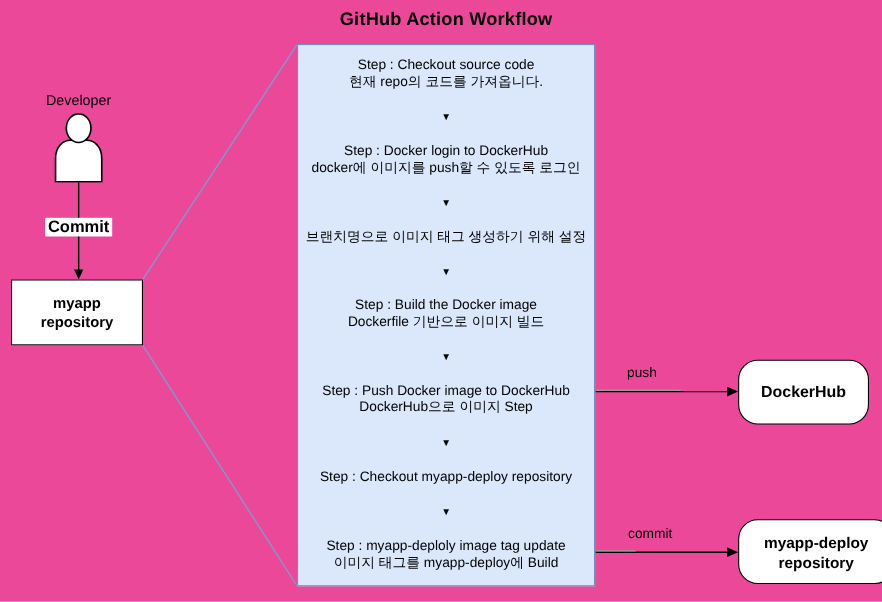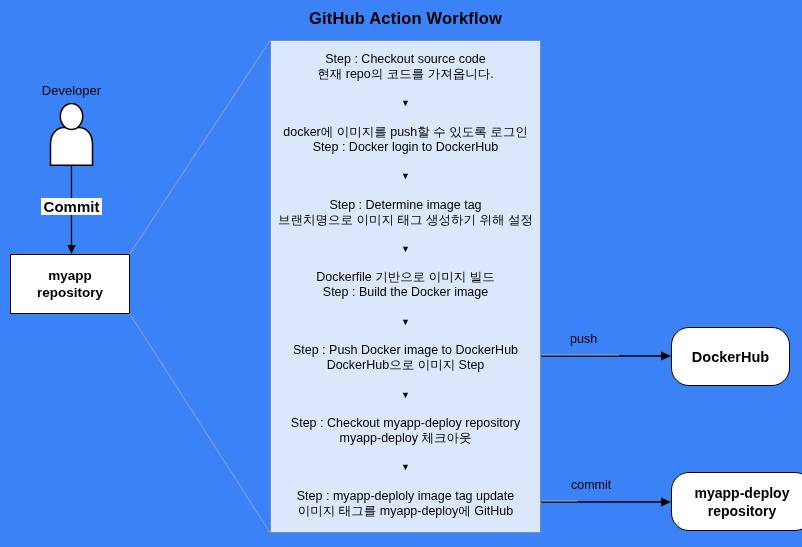--- a/index.html
+++ b/index.html
@@ -1,17 +1,17 @@
 <!DOCTYPE html>
 <html><head>
 <meta charset="utf-8">
 <style>
   html,body{margin:0;padding:0;background:#fff;}
   .canvas{
-    position:relative;width:802px;height:547px;background:#3b82f6;overflow:hidden;
+    position:relative;width:802px;height:547px;background:#ec4899;overflow:hidden;
     font-family:"Liberation Sans","DejaVu Sans",sans-serif;color:#000;
   }
   .connector-layer{position:absolute;left:0;top:0;width:802px;height:547px;pointer-events:none;}
   .diagram-title{
     position:absolute;left:270px;top:9px;width:271px;text-align:center;
     font-size:16.5px;font-weight:bold;letter-spacing:.2px;
   }
   .workflow-box{
     position:absolute;left:270px;top:40px;width:271px;height:493px;box-sizing:border-box;
     background:#dbe8fc;border:1px solid #6e8fc0;
@@ -78,47 +78,45 @@
     <div>repository</div>
   </div>
 
   <div class="workflow-box">
     <div class="step">
       <div>Step : Checkout source code</div>
       <div>현재 repo의 코드를 가져옵니다.</div>
     </div>
     <div class="sep">▼</div>
     <div class="step">
+      <div>Step : Docker login to DockerHub</div>
       <div>docker에 이미지를 push할 수 있도록 로그인</div>
-      <div>Step : Docker login to DockerHub</div>
     </div>
     <div class="sep">▼</div>
     <div class="step">
-      <div>Step : Determine image tag</div>
       <div>브랜치명으로 이미지 태그 생성하기 위해 설정</div>
     </div>
     <div class="sep">▼</div>
     <div class="step">
+      <div>Step : Build the Docker image</div>
       <div>Dockerfile 기반으로 이미지 빌드</div>
-      <div>Step : Build the Docker image</div>
     </div>
     <div class="sep">▼</div>
     <div class="step">
       <div>Step : Push Docker image to DockerHub</div>
       <div>DockerHub으로 이미지 Step</div>
     </div>
     <div class="sep">▼</div>
     <div class="step">
       <div>Step : Checkout myapp-deploy repository</div>
-      <div>myapp-deploy 체크아웃</div>
     </div>
     <div class="sep">▼</div>
     <div class="step">
       <div>Step : myapp-deploly image tag update</div>
-      <div>이미지 태그를 myapp-deploy에 GitHub</div>
+      <div>이미지 태그를 myapp-deploy에 Build</div>
     </div>
   </div>
 
   <div class="edge-label push-label">push</div>
   <div class="edge-label commit-edge-label">commit</div>
 
   <div class="node rounded dockerhub-node">
     <div>DockerHub</div>
   </div>
 

